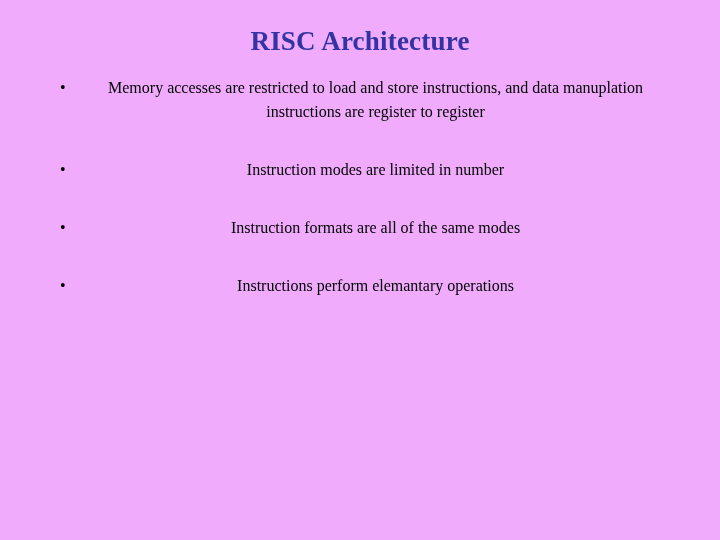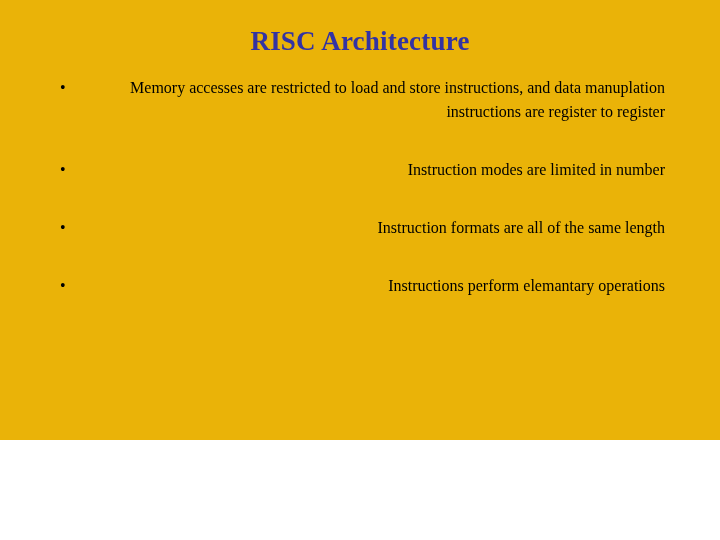--- a/index.html
+++ b/index.html
@@ -8,22 +8,22 @@
     padding: 0;
     background: #ffffff;
   }
   body {
     font-family: "Liberation Serif", "DejaVu Serif", serif;
   }
 
   .slide {
     position: relative;
     width: 720px;
-    height: 440px;
-    background: #eab308;
+    height: 540px;
+    background: #f0abfc;
     overflow: hidden;
   }
 
   
   .slide-title {
     position: absolute;
     left: 0;
     top: 25px;
     width: 720px;
     text-align: center;
@@ -65,21 +65,21 @@
     line-height: 24px;
     color: #000000;
     text-align: left;
     padding-left: 5px;
     box-sizing: border-box;
   }
 
   .bullet-text {
     flex: 1 1 auto;
     color: #000000;
-    text-align: right;
+    text-align: center;
   }
 </style>
 </head>
 <body>
 
 <div class="slide">
 
   <div class="slide-title">RISC Architecture</div>
 
   <div class="body-area">
@@ -89,21 +89,21 @@
       <span class="bullet-text">Memory accesses are restricted to load and store instructions, and data manuplation instructions are register to register</span>
     </div>
 
     <div class="bullet-row">
       <span class="bullet-marker">•</span>
       <span class="bullet-text">Instruction modes are limited in number</span>
     </div>
 
     <div class="bullet-row">
       <span class="bullet-marker">•</span>
-      <span class="bullet-text">Instruction formats are all of the same length</span>
+      <span class="bullet-text">Instruction formats are all of the same modes</span>
     </div>
 
     <div class="bullet-row">
       <span class="bullet-marker">•</span>
       <span class="bullet-text">Instructions perform elemantary operations</span>
     </div>
 
   </div>
 
 </div>

